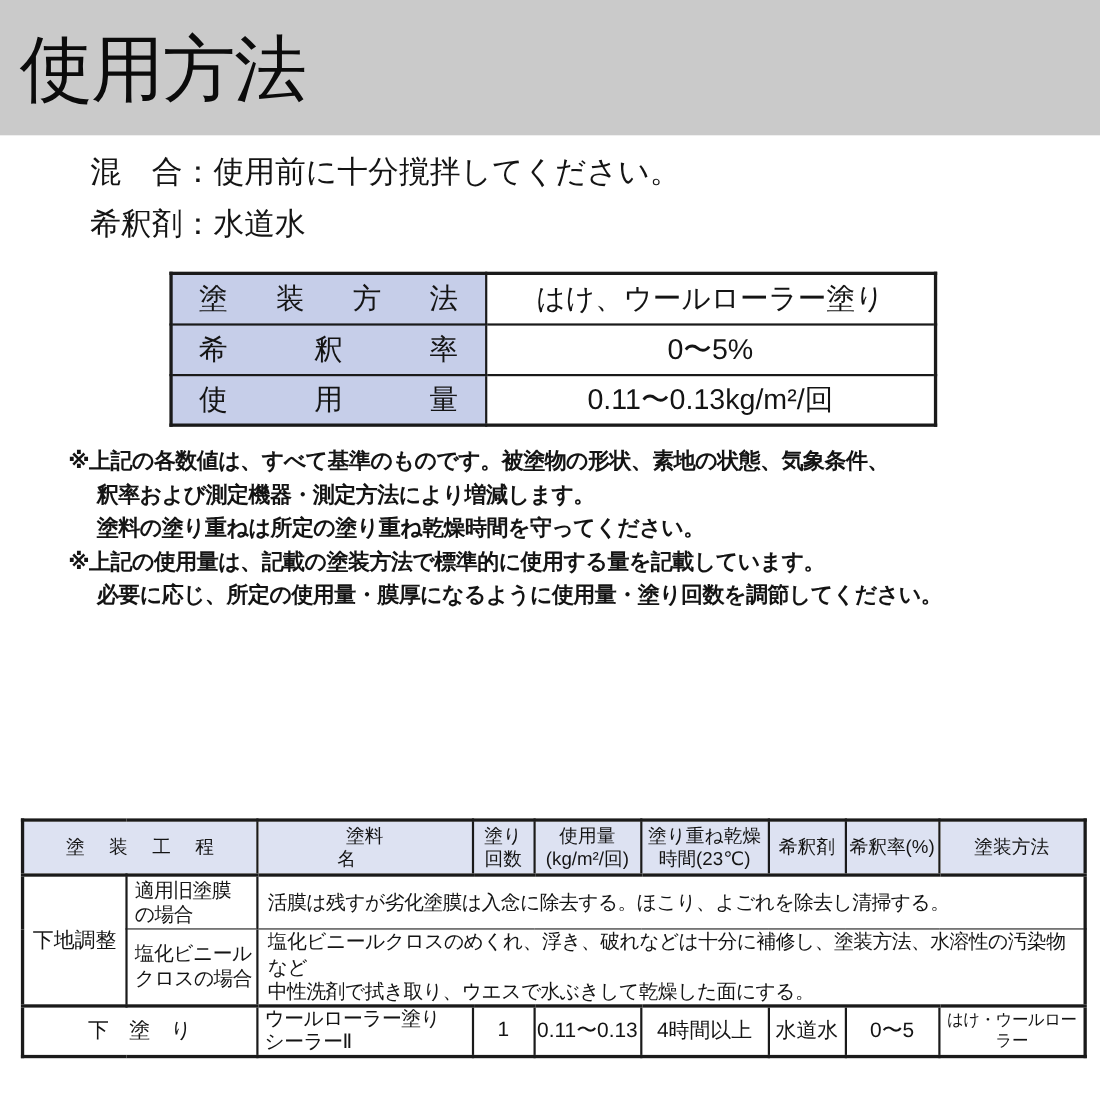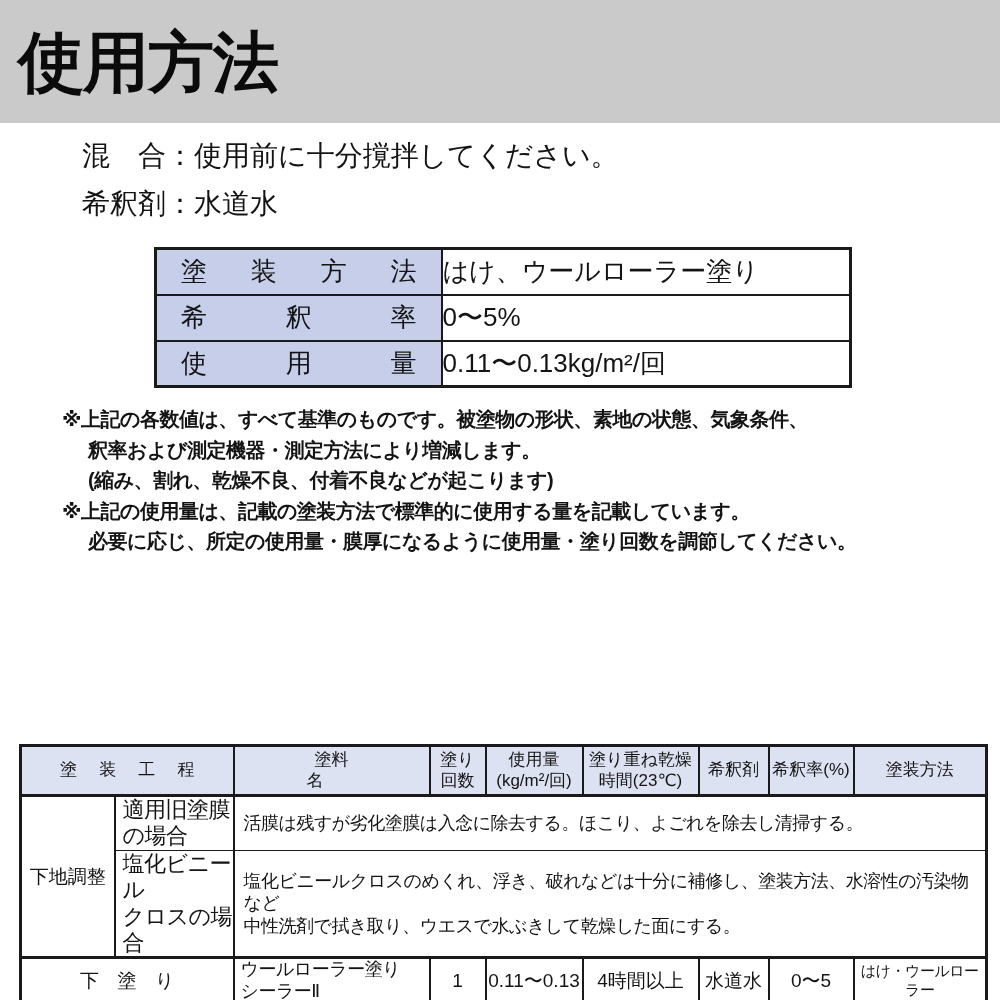--- a/index.html
+++ b/index.html
@@ -19,21 +19,21 @@
     left: 0;
     width: 1000px;
     background: #cacaca;
     display: flex;
     align-items: center;
   }
   .band1 { top: 0; height: 123px; }
   .band2 { top: 602px; height: 115px; }
   .band h1 {
     font-size: 66px;
-    font-weight: 700;
+    font-weight: 400;
     letter-spacing: -1px;
     color: #0b0b0b;
     line-height: 1;
     white-space: nowrap;
   }
   .band1 h1 { margin-left: 18px; }
   .band2 h1 { margin-left: 16px; }
 
   
   .intro-line {
@@ -62,21 +62,21 @@
     font-size: 26px;
     font-weight: 400;
     vertical-align: middle;
   }
   .spec-table th {
     background: #c6cee9;
     text-align: justify;
     text-align-last: justify;
     padding: 0 24px;
   }
-  .spec-table td { text-align: left; }
+  .spec-table td { text-align: center; }
 
   
   .notes {
     position: absolute;
     left: 62px;
     top: 404px;
     width: 900px;
   }
   .note {
     font-size: 20px;
@@ -121,21 +121,21 @@
   .just {
     text-align: justify;
     text-align-last: justify;
   }
   th.process { padding: 0 38px; }
   th.paint   { padding: 0 72px; }
   td.undercoat { padding: 0 58px; }
   td.case {
     text-align: left;
     padding-left: 7px;
-    font-size: 22px;
+    font-size: 18px;
     line-height: 1.2;
     letter-spacing: -0.5px;
     margin-top: 33px;
   }
   td.desc {
     text-align: left;
     padding-left: 9px;
     padding-right: 4px;
     font-size: 18px;
     line-height: 1.25;
@@ -183,21 +183,21 @@
       <tr>
         <th>使用量</th>
         <td>0.11〜0.13kg/m²/回</td>
       </tr>
     </tbody>
   </table>
 
   <div class="notes">
     <div class="note">※上記の各数値は、すべて基準のものです。被塗物の形状、素地の状態、気象条件、</div>
     <div class="note sub">釈率および測定機器・測定方法により増減します。</div>
-    <div class="note sub">(縮み、割れ、乾燥不良、付着不良などが起こります)</div>
+    <div class="note sub">塗料の塗り重ねは所定の塗り重ね乾燥時間を守ってください。</div>
     <div class="note">※上記の使用量は、記載の塗装方法で標準的に使用する量を記載しています。</div>
     <div class="note sub">必要に応じ、所定の使用量・膜厚になるように使用量・塗り回数を調節してください。</div>
   </div>
 
 
   <table class="paint-table">
     <colgroup>
       <col style="width:94px">
       <col style="width:119px">
       <col style="width:196px">

